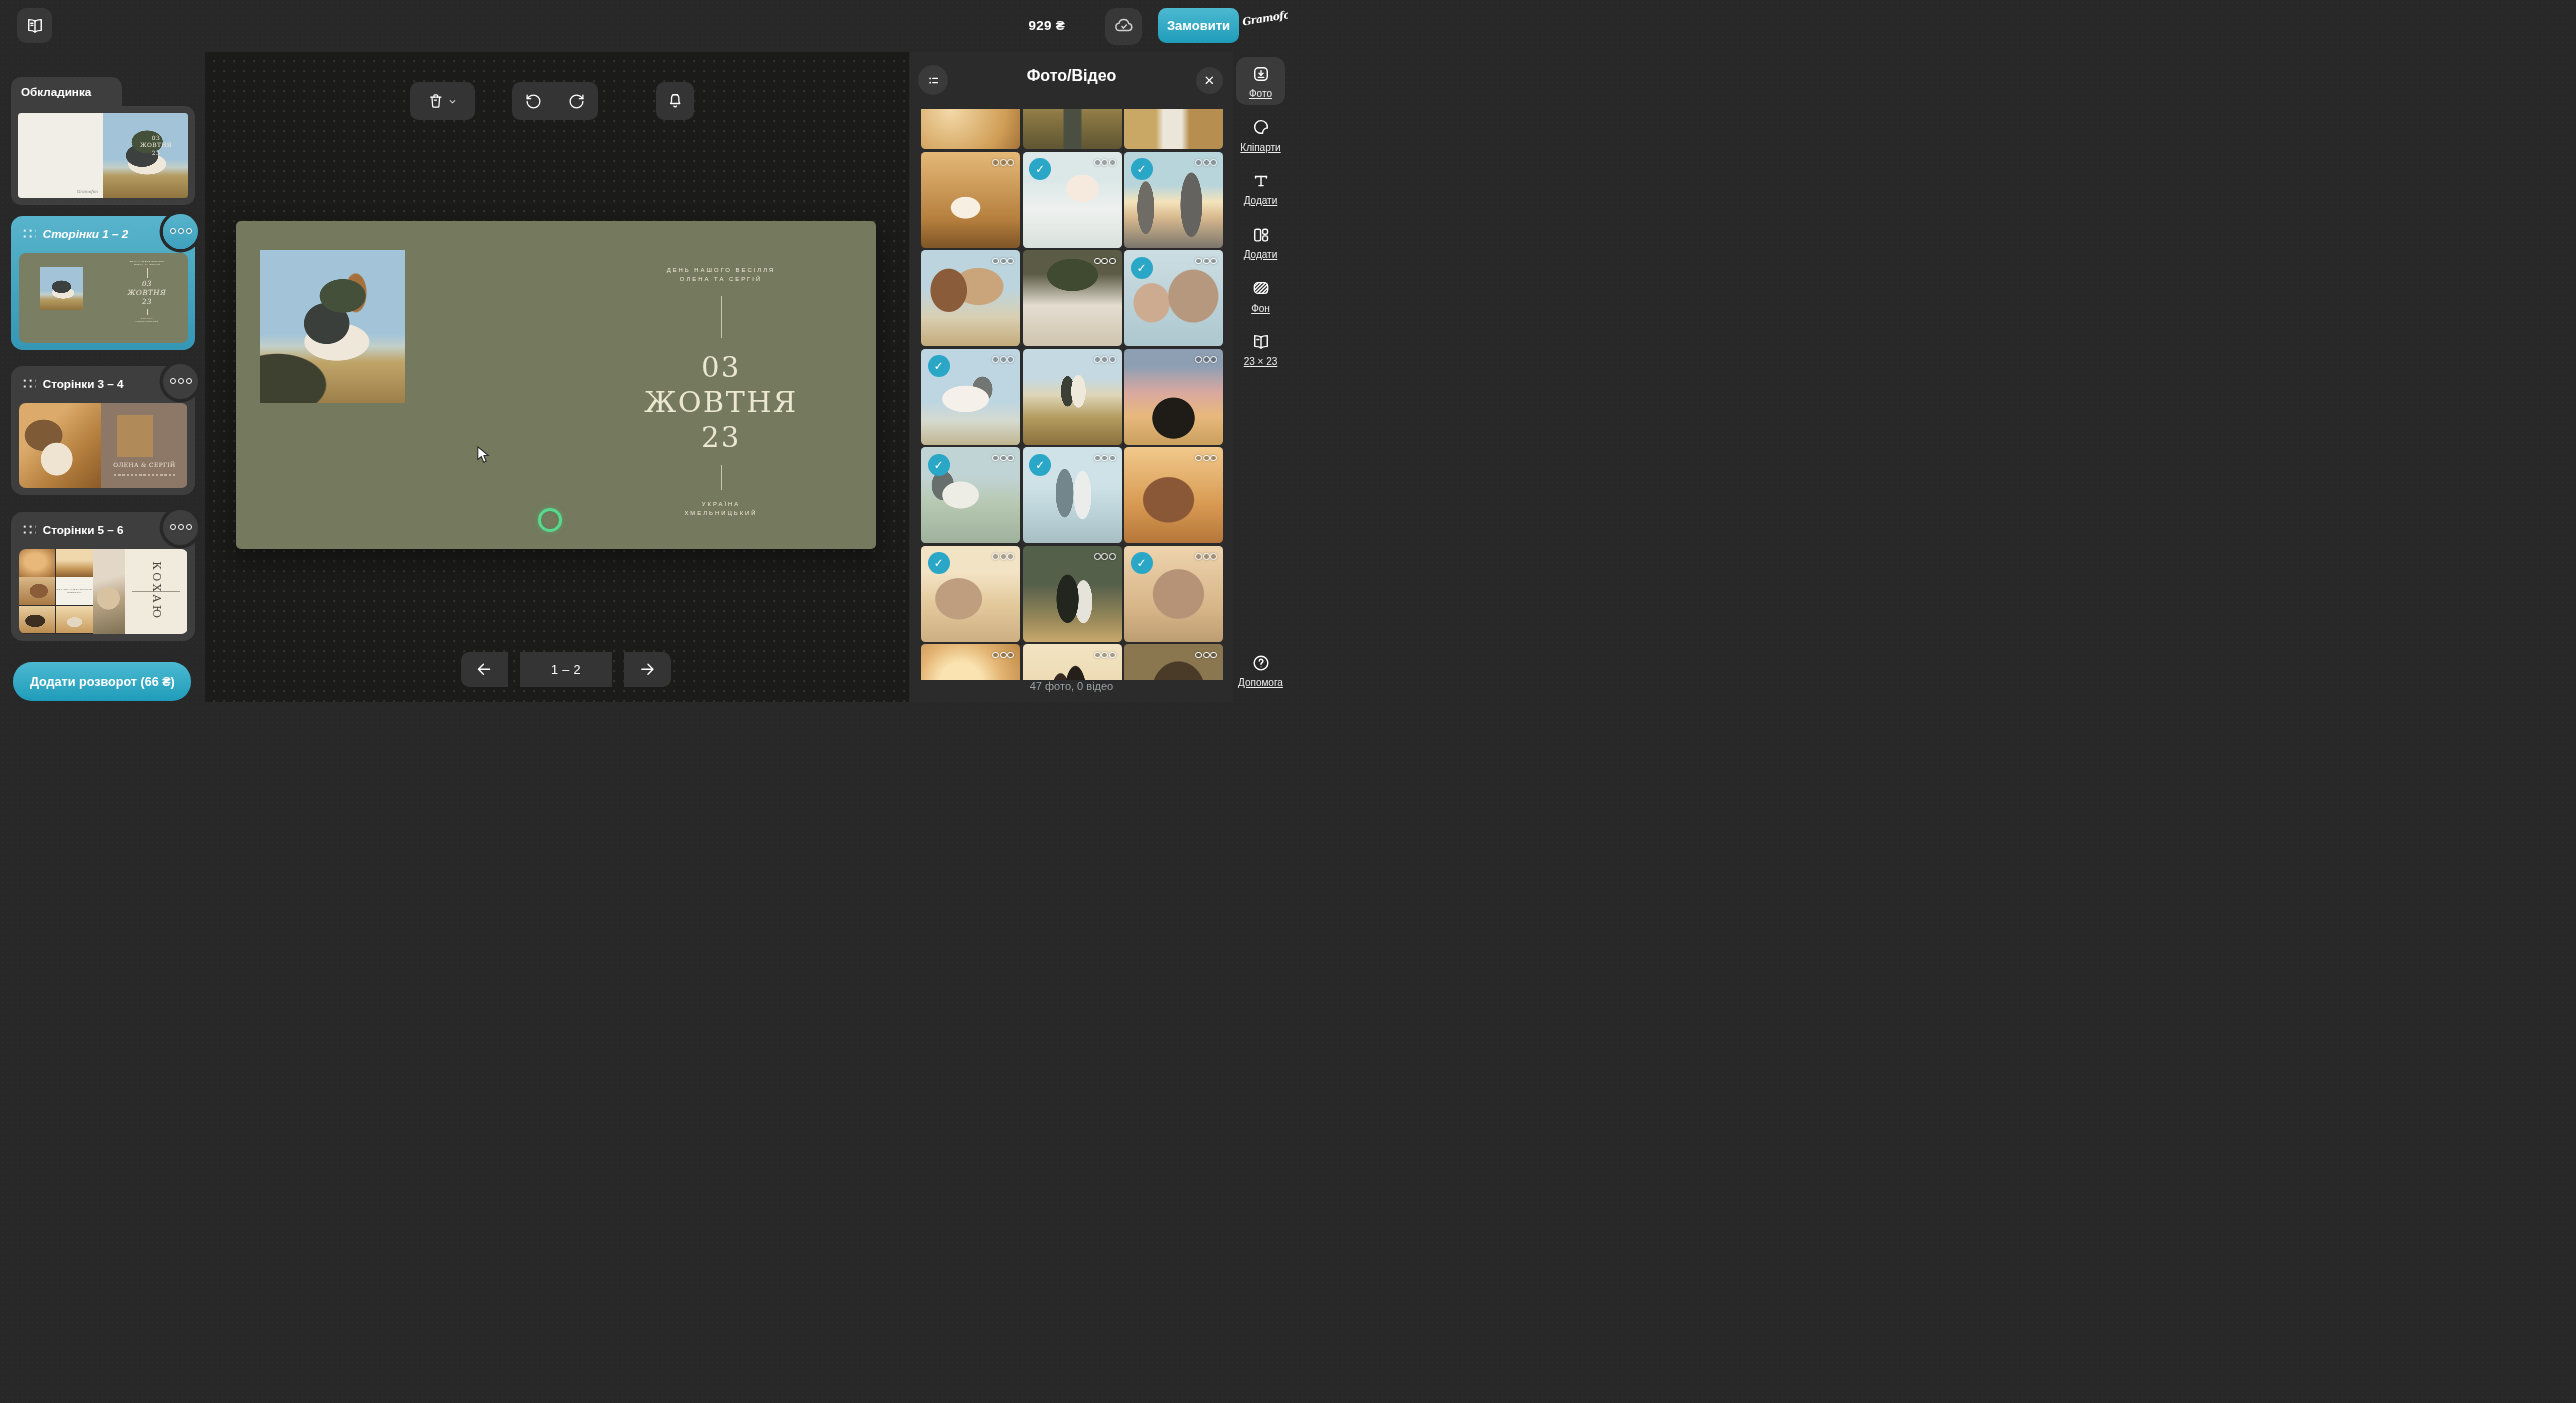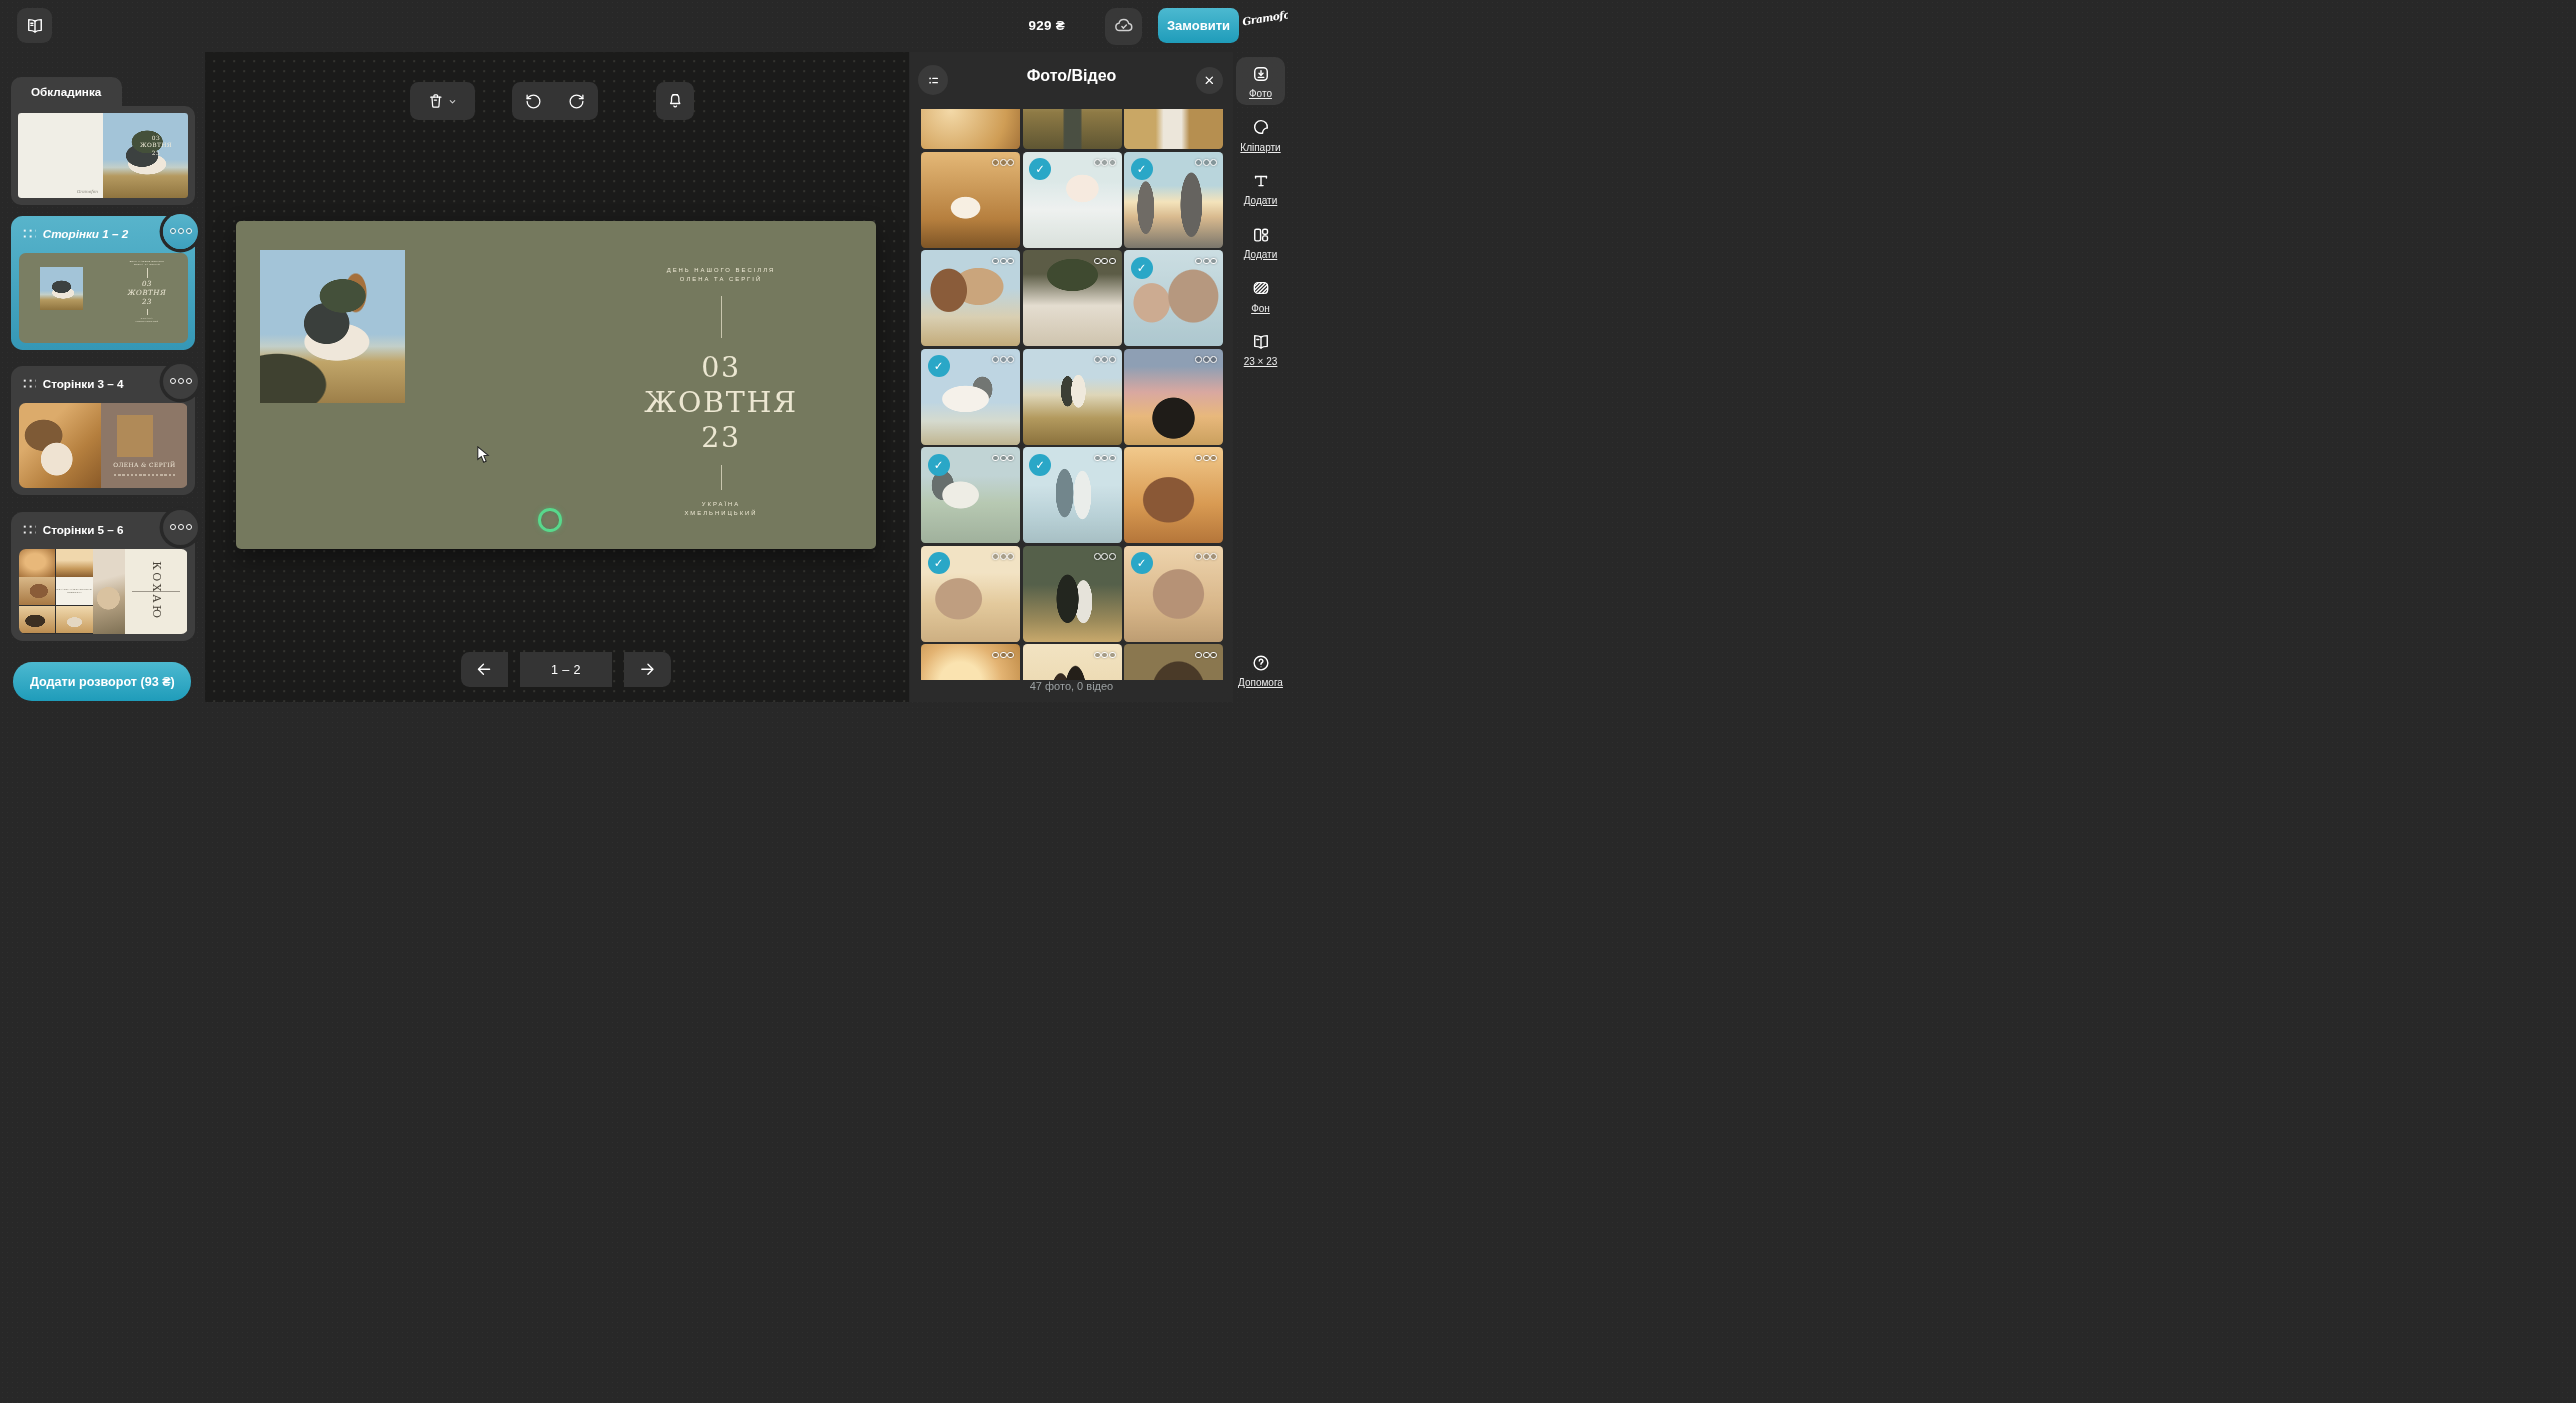--- a/index.html
+++ b/index.html
@@ -29,21 +29,21 @@
     border-radius:8.4px; font-size:13px; font-weight:600; color:#fff;
     background:linear-gradient(180deg,#4cb9d0 0%,#1f9cba 100%);
   }
   .brand { position:absolute; right:1.7px; top:11.7px; width:44px; text-align:center;
     font-family:"DejaVu Serif",serif; font-style:italic; font-weight:700;
     font-size:10.5px; transform:rotate(-9deg); letter-spacing:-0.4px; }
 
   
   .cover-tab { position:absolute; left:11px; top:77px; width:111px; height:28.5px;
     background:#3e3e3e; border-radius:10px 10px 0 0;
-    display:flex; align-items:center; padding-left:20px;
+    display:flex; align-items:center; padding-left:10px;
     font-size:11.7px; font-weight:700; }
   .cover-body { position:absolute; left:11px; top:106px; width:184px; height:99px;
     background:#3e3e3e; border-radius:0 10px 10px 10px; padding:6.7px; }
   .cover-thumb { width:100%; height:100%; border-radius:3.4px; overflow:hidden; display:flex; }
   .cover-page-left { width:50%; background:#f0eee6; position:relative; }
   .cover-logo-mark { position:absolute; right:5px; bottom:4.2px; font-family:"DejaVu Serif",serif;
     font-style:italic; font-size:4.2px; color:#8a887e; }
   .cover-page-right { width:50%; position:relative;
     background:
       radial-gradient(30% 22% at 52% 34%, #44503a 0 60%, transparent 62%),
@@ -361,21 +361,21 @@
           <div class="c6"></div>
       </div>
       <div class="t56-hand"></div>
       <div class="t56-page">
         <div class="t56-cross-h"></div>
         <div class="t56-kohayu">КОХАЮ</div>
       </div>
     </div>
   </section>
 
-  <button class="add-spread-btn">Додати розворот (93 ₴)</button>
+  <button class="add-spread-btn">Додати розворот (66 ₴)</button>
 </aside>
 
 <main class="canvas-bg"></main>
 
 <button class="tool-btn trash-btn">
   <span>
     <svg width="17.6" height="17.6" viewBox="0 0 24 24" fill="none" stroke="#fff" stroke-width="1.7" stroke-linecap="round" stroke-linejoin="round">
       <path d="M5 7h14"></path>
         <path d="M9.5 7V5.2A1.2 1.2 0 0 1 10.7 4h2.6a1.2 1.2 0 0 1 1.2 1.2V7"></path>
       <path d="M6.8 7l.9 12.3a1.5 1.5 0 0 0 1.5 1.4h5.6a1.5 1.5 0 0 0 1.5-1.4L17.2 7"></path>

